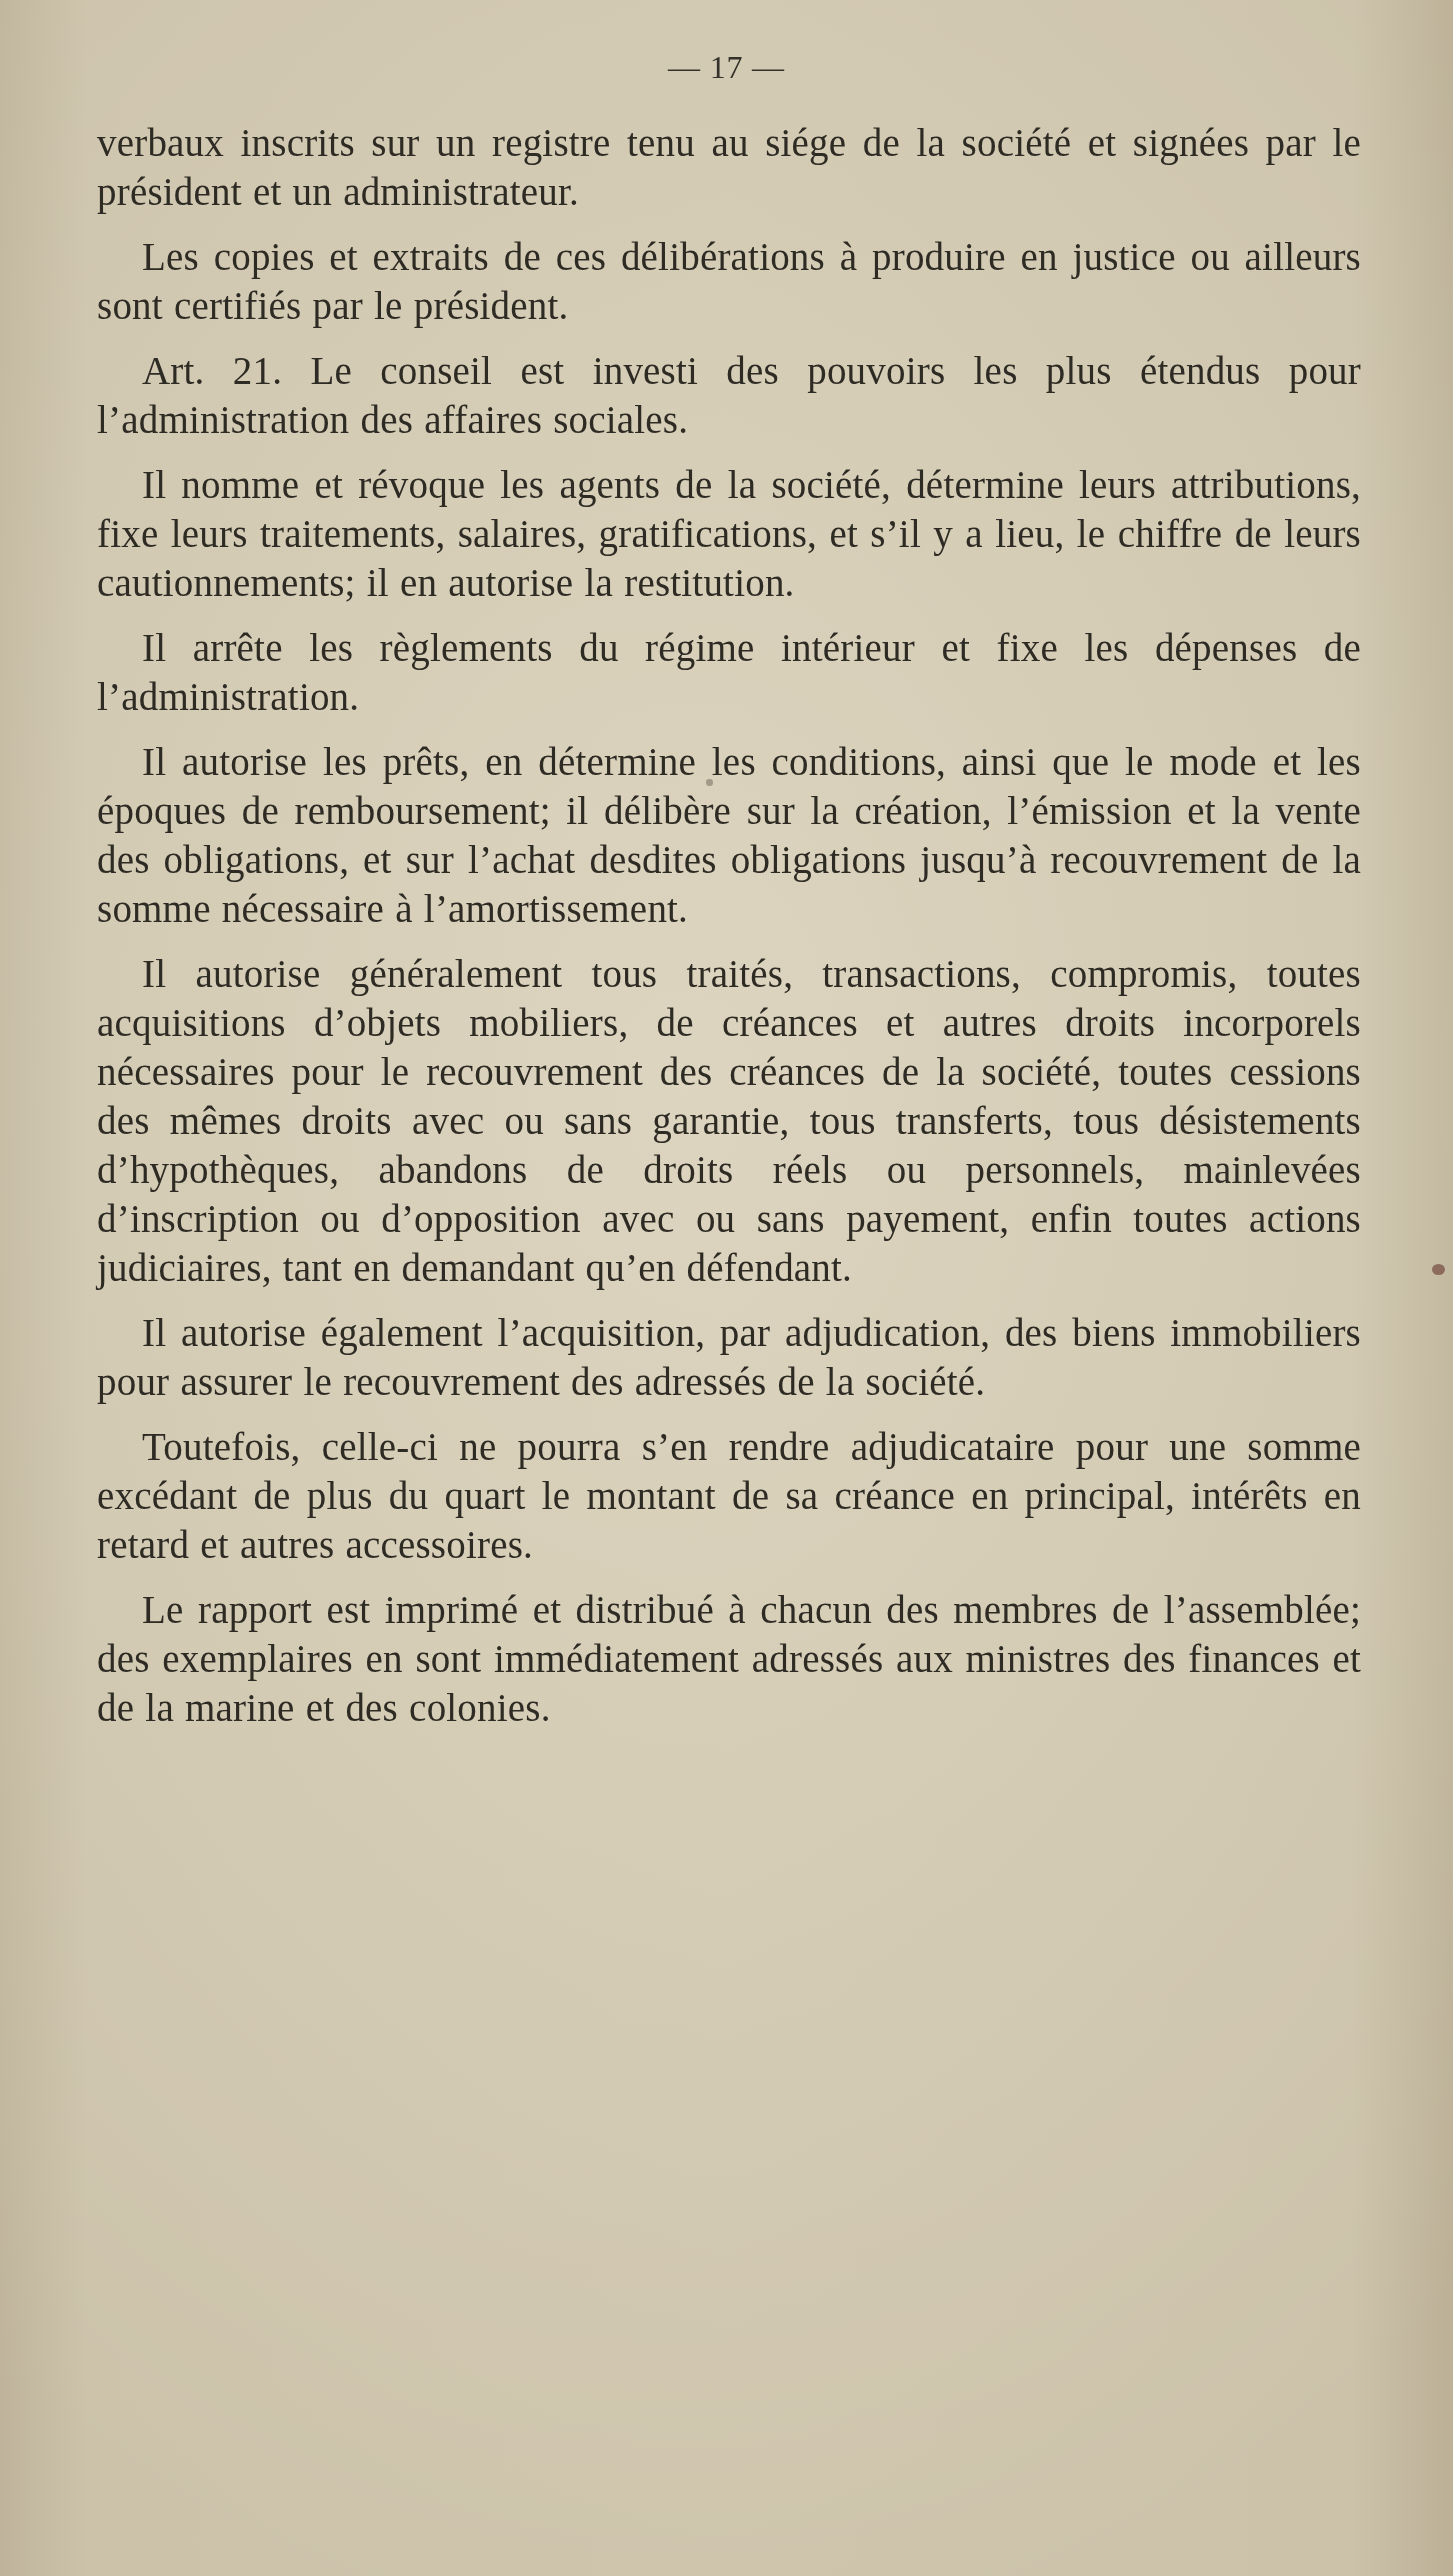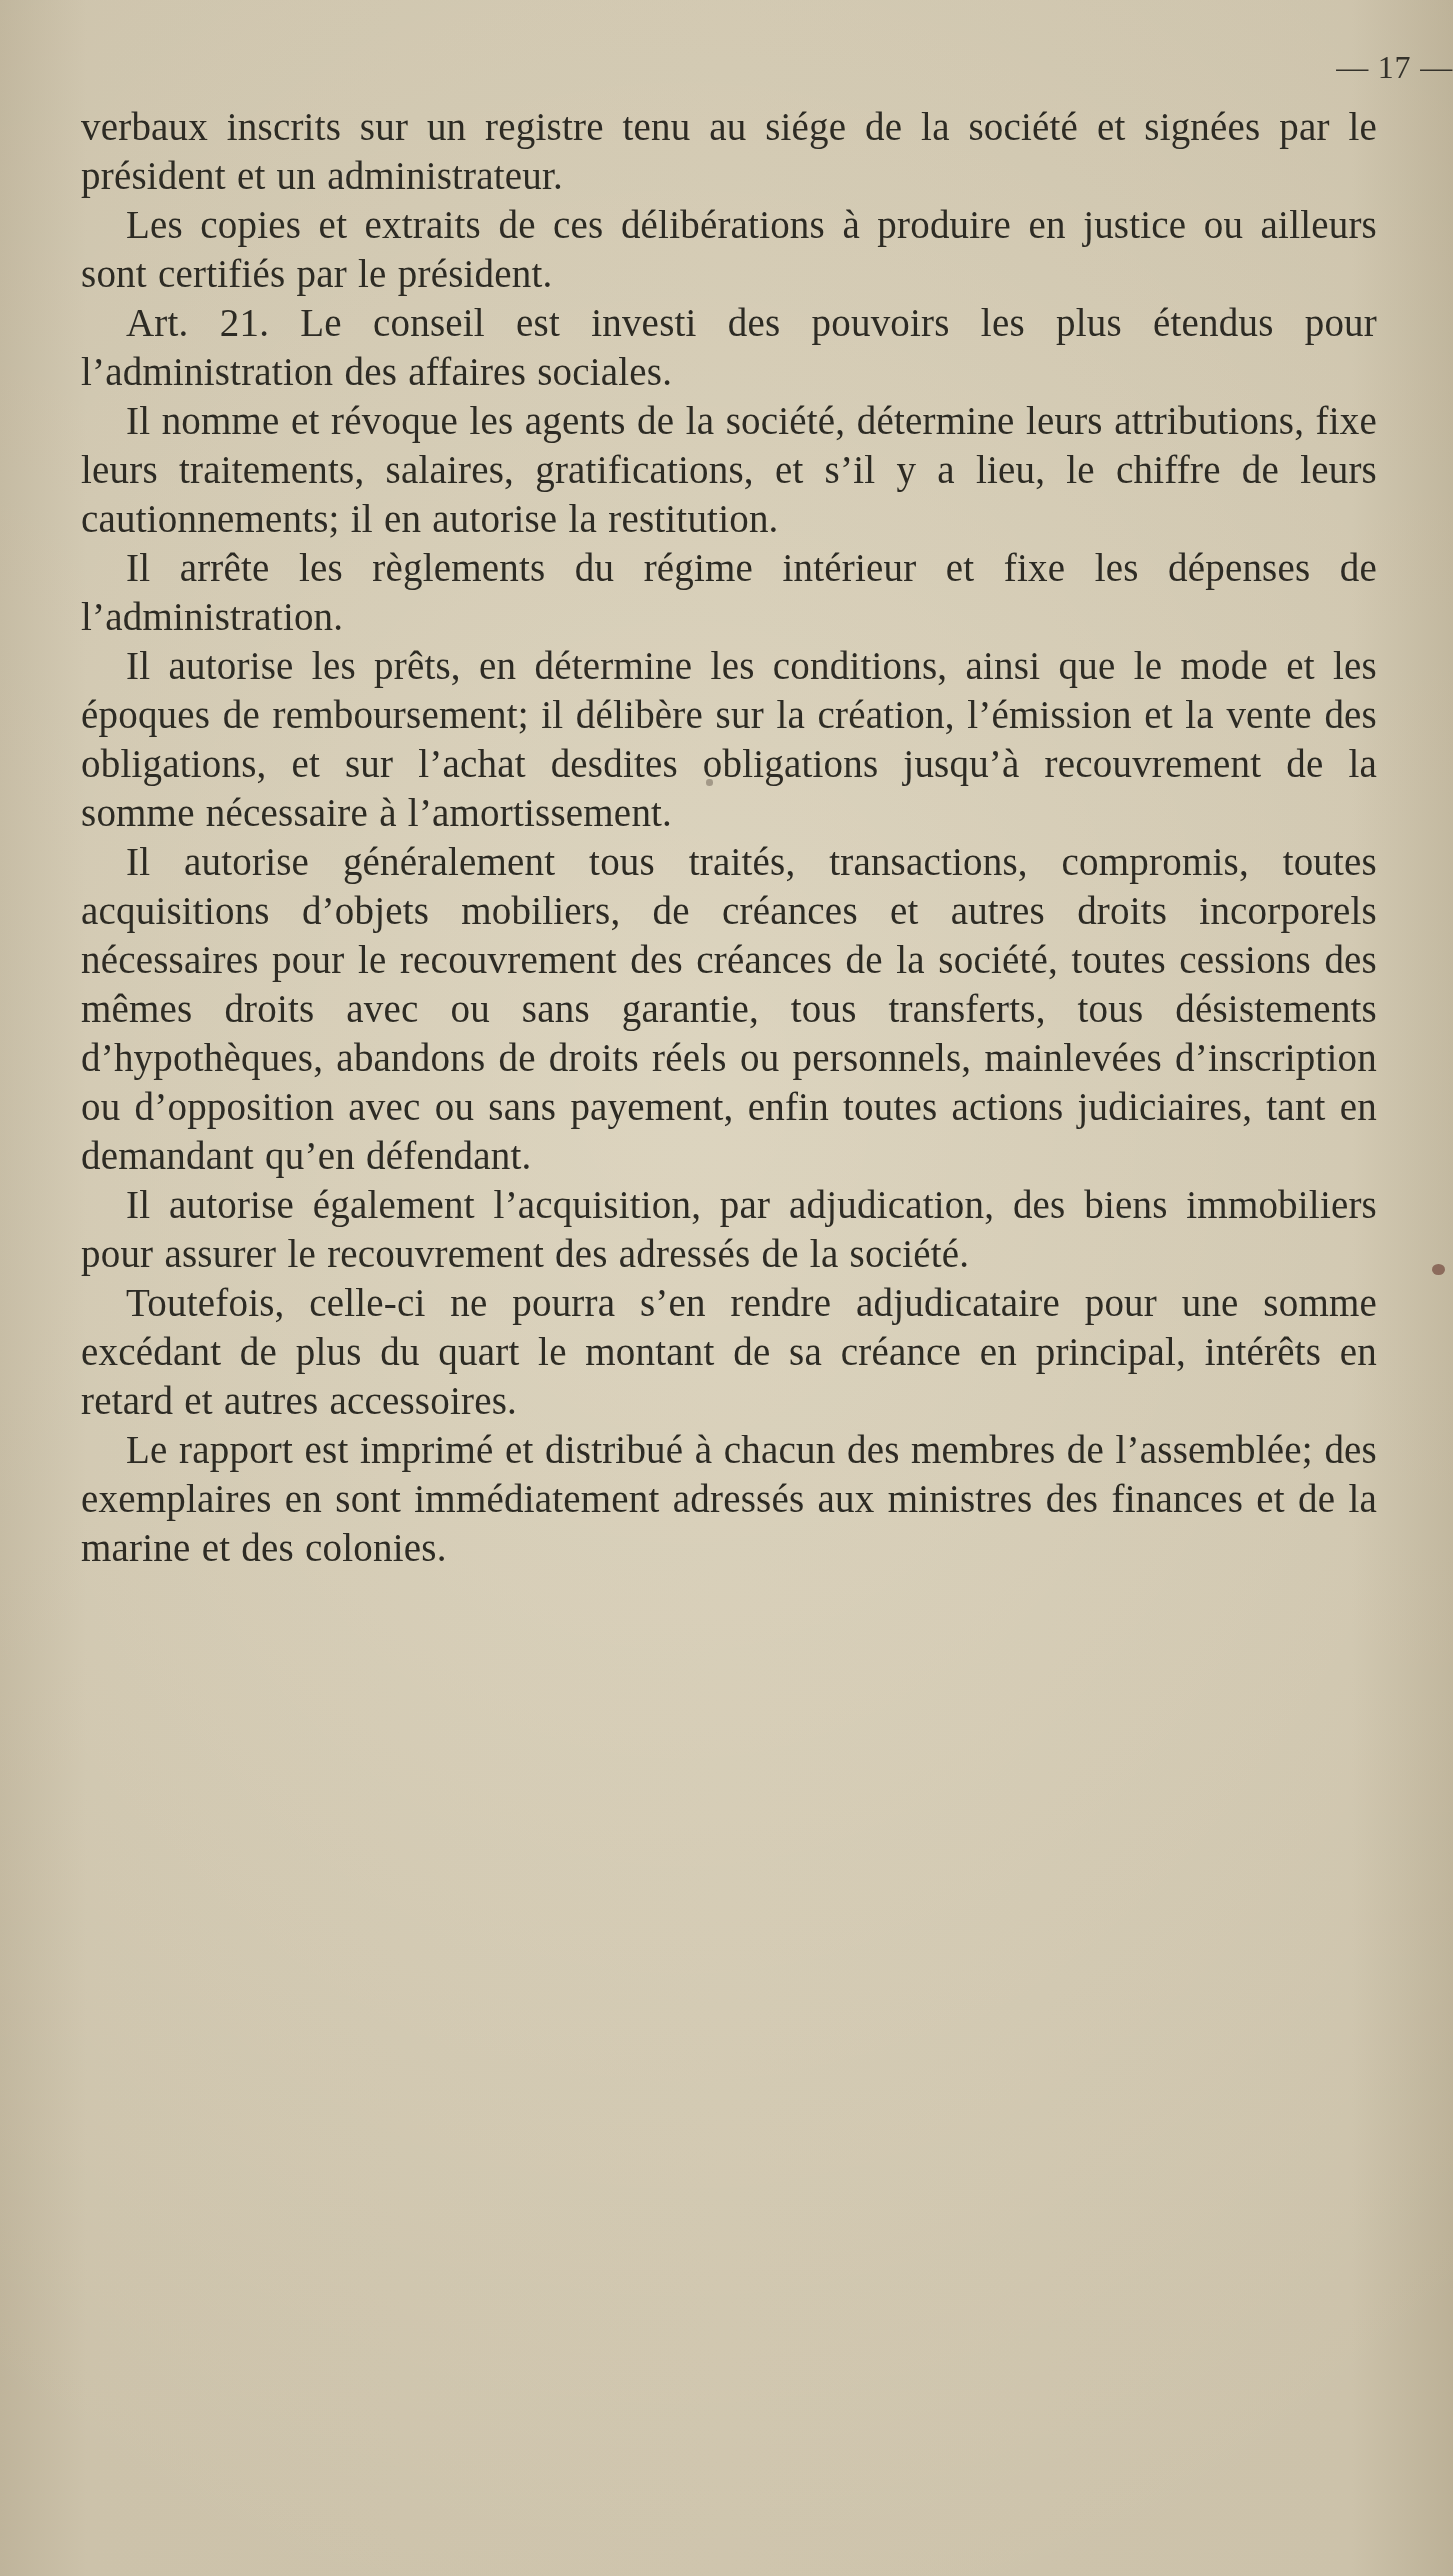--- a/index.html
+++ b/index.html
@@ -23,42 +23,42 @@
       linear-gradient(90deg, #bfb49b 0%, #ccc2aa 6%, #cec4ac 50%, #ccc2aa 93%, #bcb197 100%),
       linear-gradient(180deg, #c2b79e 0%, #ccc2aa 5%, #ccc2aa 95%, #bfb49b 100%);
     background-color: #cac0a8;
   }
 
   .page-number {
     position: absolute;
     top: 49px;
     left: 0;
     width: 100%;
-    text-align: right;
+    text-align: center;
     font-size: 32px;
     letter-spacing: 0.8px;
     color: #34322b;
   }
 
   .text-block {
     position: absolute;
     top: 102px;
     left: 81px;
     width: 1296px;
     font-size: 39px;
     line-height: 49px;
     text-align: justify;
     color: #2d2b24;
     letter-spacing: 0.2px;
     word-spacing: 1.2px;
   }
 
   .text-block p {
     text-indent: 45px;
-    margin: 0;
+    margin: 16px;
   }
 
   .text-block p.continuation {
     text-indent: 0;
   }
 
   .speck {
     position: absolute;
     border-radius: 50%;
     background: rgba(92, 42, 34, 0.55);

